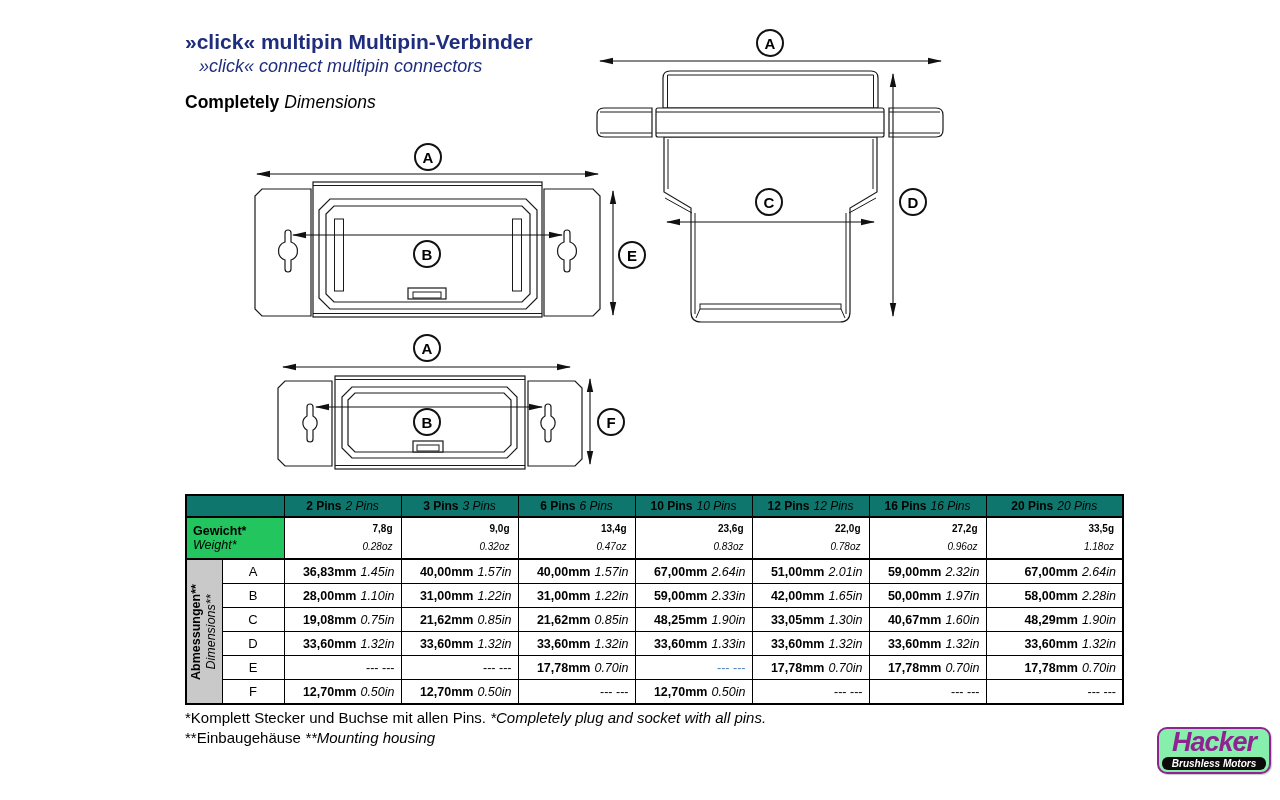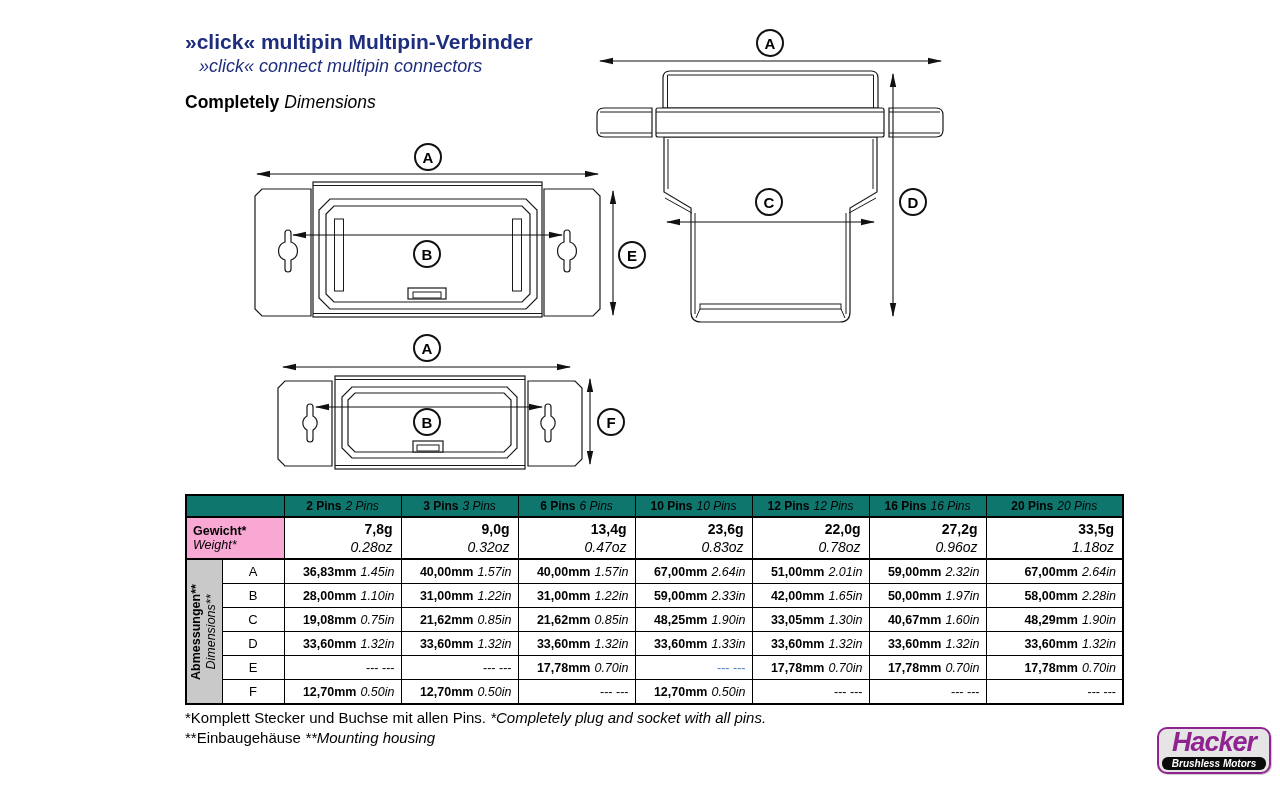--- a/index.html
+++ b/index.html
@@ -25,43 +25,43 @@
              font-size:15px;font-weight:bold;box-sizing:border-box;}
 
   
   .dims-table{position:absolute;left:185px;top:494px;border-collapse:collapse;table-layout:fixed;
               width:937px;font-size:12px;}
   .dims-table td{border:1px solid #000;padding:0 6px;overflow:hidden;white-space:nowrap;}
   .dims-table{border:2px solid #000;}
   tr.r-head td{height:20px;background:#0f766e;text-align:center;border-bottom:2px solid #000;}
   tr.r-weight td{height:40px;border-bottom:2px solid #000;}
   tr.r-dim td{height:23px;}
-  td.lbl{background:#f9a8d4;}
+  td.lbl{background:#22c55e;}
   td.rot{background:#c9c9c9;position:relative;padding:0;}
   td.rot .rot-in{position:absolute;left:50%;top:50%;transform:translate(-50%,-50%) rotate(-90deg);
                  width:150px;text-align:center;line-height:1.2;font-size:12.5px;}
   td.letter{text-align:center;font-size:13px;}
   td.val{text-align:right;font-size:12.5px;}
   td.val b{font-weight:bold;}
   td.val i{font-style:italic;font-weight:normal;}
   td.val i:not(:empty){margin-left:4px;}
-  td.wval{text-align:right;font-size:14px;line-height:18px;padding-right:8px;}
+  td.wval{text-align:right;font-size:10px;line-height:18px;padding-right:8px;}
   td.wval i{font-style:italic;}
   .hi{font-style:italic;font-weight:normal;margin-left:4px;}
   .hb{font-weight:bold;}
   .dash-blue{color:#4f81bd;}
   .wlabel b{display:block;font-size:12.5px;}
   .wlabel i{display:block;font-size:12.5px;font-style:italic;}
 
   
   .footnotes{position:absolute;left:185px;top:708px;font-size:15px;line-height:20px;}
   .footnotes i{font-style:italic;}
 
   
-  .logo{position:absolute;left:1157px;top:727px;width:114px;height:47px;background:#e5e5e5;
+  .logo{position:absolute;left:1157px;top:727px;width:114px;height:47px;background:#86efac;
         border:2px solid #8f2490;border-radius:10px;box-sizing:border-box;box-shadow:1px 1px 1px #c9c9c9;}
   .logo-word{position:absolute;left:0;right:0;top:-2px;text-align:center;color:#8f2490;
              font-size:27px;font-weight:bold;font-style:italic;letter-spacing:-1px;}
   .logo-bar{position:absolute;left:3px;right:3px;bottom:2px;height:13px;background:#0a0a0a;
             border-radius:6px;display:flex;align-items:center;justify-content:center;}
   .logo-bar span{color:#fff;font-size:10px;font-weight:bold;font-style:italic;white-space:nowrap;}
 </style>
 </head>
 <body>
 

